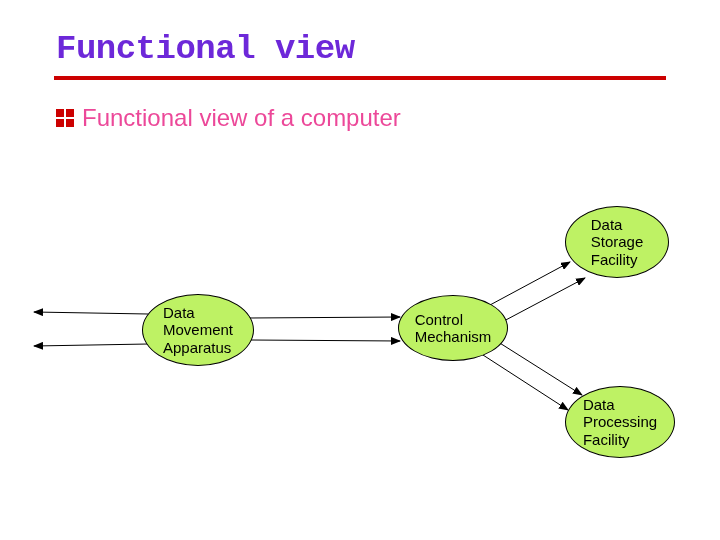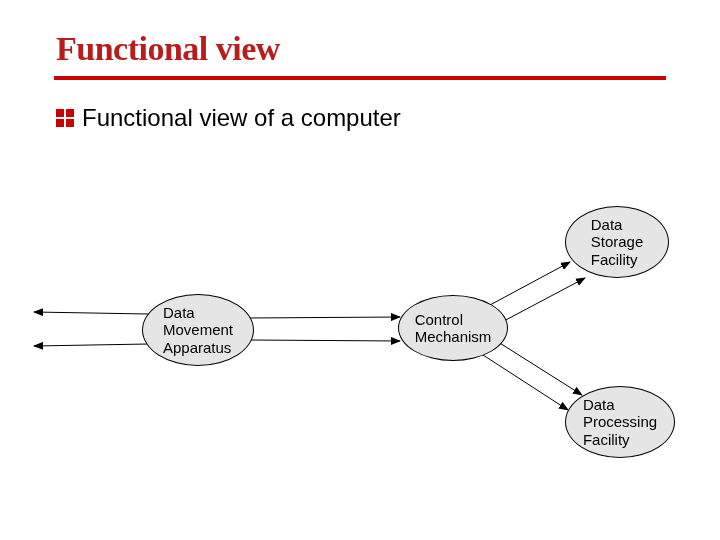--- a/index.html
+++ b/index.html
@@ -9,24 +9,24 @@
     height: 540px;
     font-family: Verdana, Geneva, sans-serif;
     background: #fff;
     position: relative;
     overflow: hidden;
   }
   .slide {
     padding: 30px 40px 0 56px;
   }
   .title {
-    font-family: Liberation Serif, serif;
+    font-family: Liberation Mono, monospace;
     font-weight: 900;
     font-size: 34px;
-    color: #b91c1c;
+    color: #6d28d9;
     margin: 0 0 8px 0;
     letter-spacing: -0.5px;
   }
   .rule {
     height: 4px;
     background: #cc0000;
     margin: 0 0 24px 0;
     width: 612px;
     margin-left: -2px;
   }
@@ -47,34 +47,34 @@
     width: 8px;
     height: 8px;
     background: #cc0000;
   }
   .bullet-icon .q1 { left: 0; top: 0; }
   .bullet-icon .q2 { left: 10px; top: 0; }
   .bullet-icon .q3 { left: 0; top: 10px; }
   .bullet-icon .q4 { left: 10px; top: 10px; }
   .bullet-text {
     font-size: 24px;
-    color: #000000;
+    color: #ec4899;
   }
   .diagram {
     position: absolute;
     left: 0;
     top: 200px;
     width: 720px;
     height: 320px;
   }
   .node {
     position: absolute;
     border: 1px solid #000;
     border-radius: 50%;
-    background: #e5e5e5;
+    background: #bef264;
     display: flex;
     align-items: center;
     justify-content: center;
     text-align: left;
     font-size: 15px;
     line-height: 1.15;
     padding: 0 6px;
     box-sizing: border-box;
   }
   .node .inner { text-align: left; }

